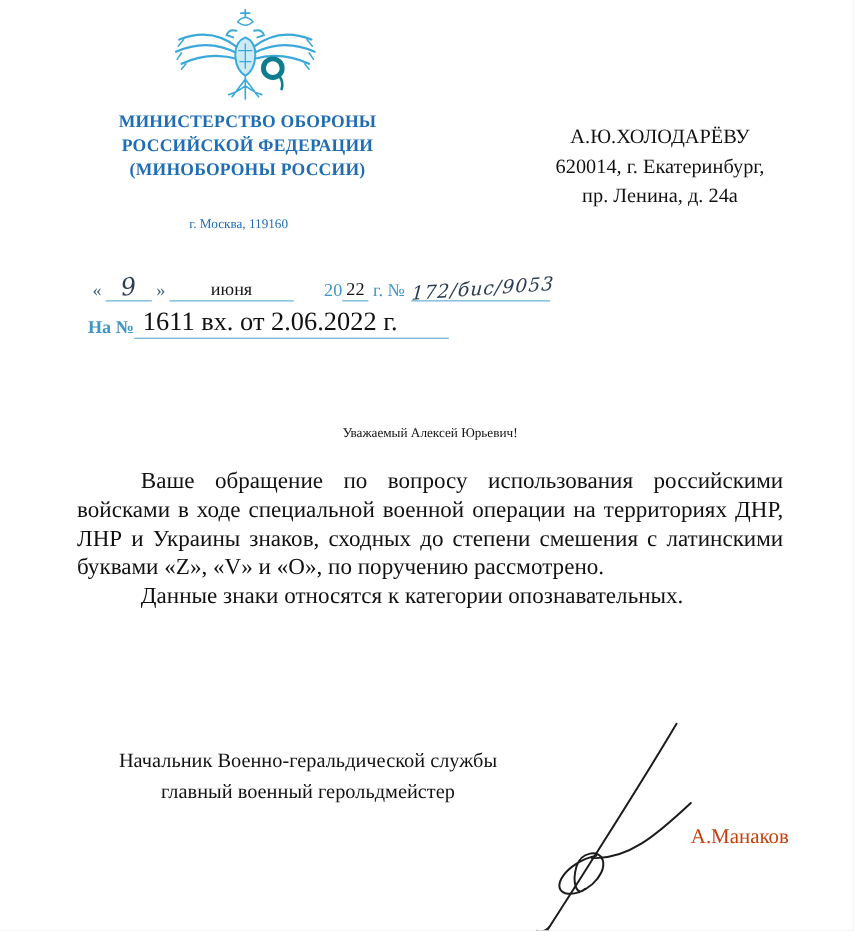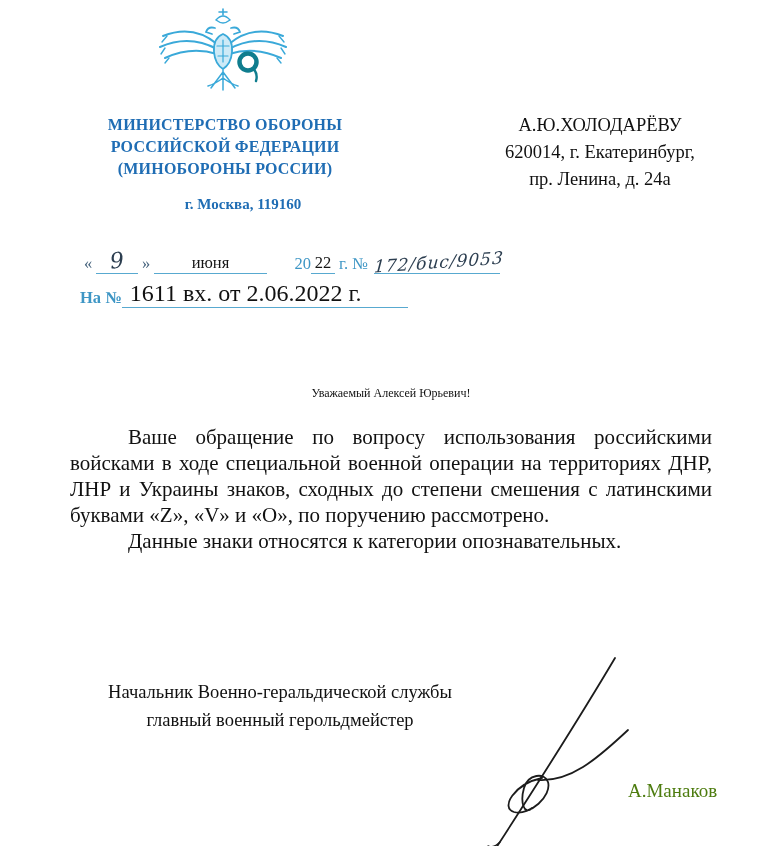--- a/index.html
+++ b/index.html
@@ -5,27 +5,27 @@
   html,body { margin:0; padding:0; background:#e8e8e8; }
   .page {
     position:relative; width:776px; height:846px; margin:0 auto;
     background:#ffffff; overflow:hidden;
     font-family:"Liberation Serif", serif; color:#151515;
   }
 
   
   .emblem-wrap { position:absolute; left:155px; top:6px; width:136px; height:92px; }
   .ministry-block {
-    position:absolute; left:62px; top:114px; width:326px;
+    position:absolute; left:62px; top:100px; width:326px;
     text-align:center; color:#1f6db4; font-weight:bold;
     font-size:16px; line-height:22px; letter-spacing:0.2px;
   }
   .ministry-city {
-    position:absolute; left:80px; top:196px; width:326px;
-    text-align:center; color:#1f6db4; font-size:15px; font-weight:bold;
+    position:absolute; left:54px; top:196px; width:326px;
+    text-align:center; color:#1f6db4; font-size:12px; font-weight:normal;
   }
   .recipient-block {
     position:absolute; left:450px; top:112px; width:300px;
     text-align:center; font-size:18.5px; line-height:27px; color:#111;
   }
 
   
   .ref-block { position:absolute; left:80px; top:244px; width:420px; font-size:16.5px; }
   .ref-line1 { display:flex; align-items:flex-end; height:30px; }
   .ref-line2 { display:flex; align-items:flex-end; height:30px; margin-top:4px; }
@@ -53,21 +53,21 @@
     font-size:21px; line-height:26px; text-align:justify; color:#111;
   }
   .body-text p { margin:0; text-indent:58px; }
 
   
   .sign-title {
     position:absolute; left:70px; top:678px; width:420px;
     text-align:center; font-size:18.5px; line-height:28px; color:#111;
   }
   .sign-scrawl { position:absolute; left:478px; top:650px; width:170px; height:196px; }
-  .sign-name { position:absolute; left:628px; top:780px; width:130px; font-size:19px; color:#4d7c0f; }
+  .sign-name { position:absolute; left:628px; top:750px; width:130px; font-size:19px; color:#c2410c; }
 </style>
 </head>
 <body>
 
 <div class="page">
 
   <div class="emblem-wrap">
     <svg viewBox="0 0 136 92" width="136" height="92">
       <g fill="none" stroke="#3aa9d9" stroke-width="2" stroke-linecap="round">
 

